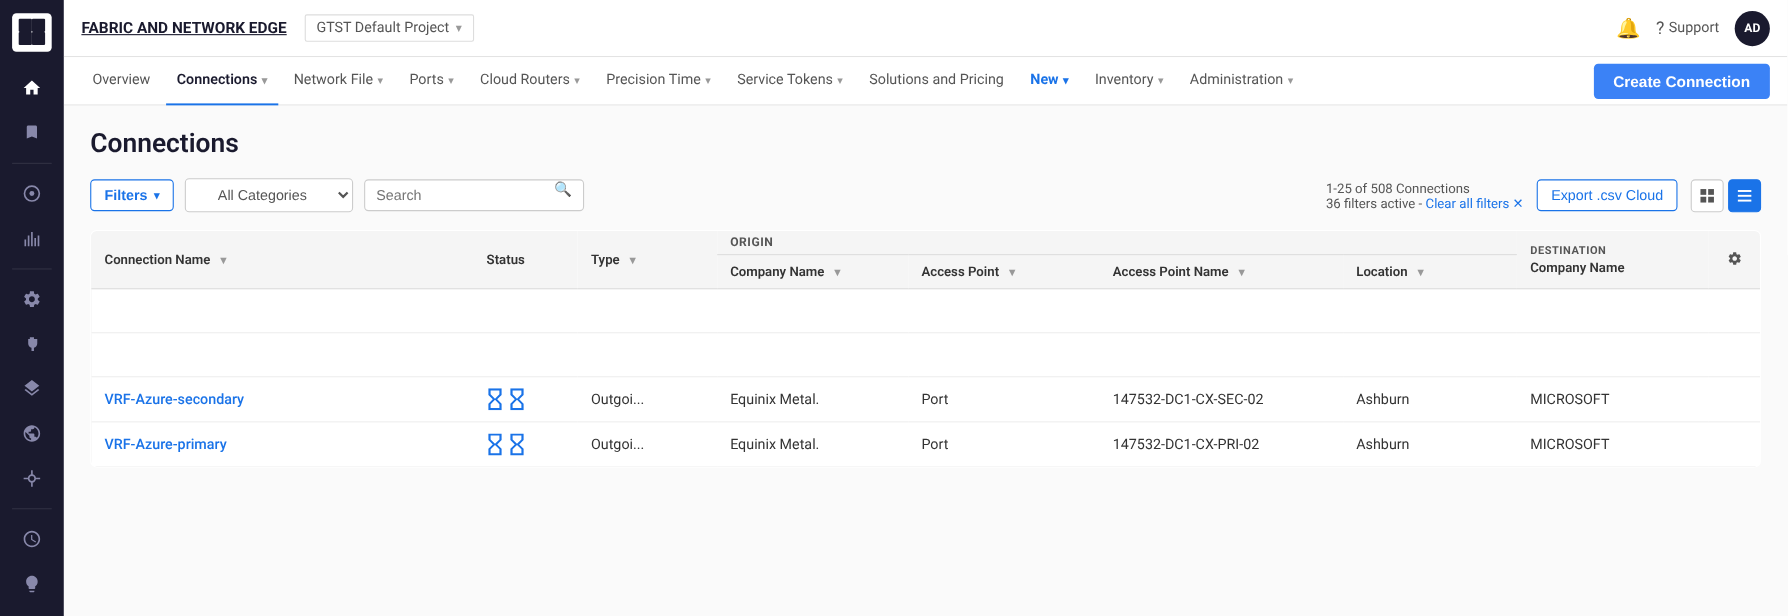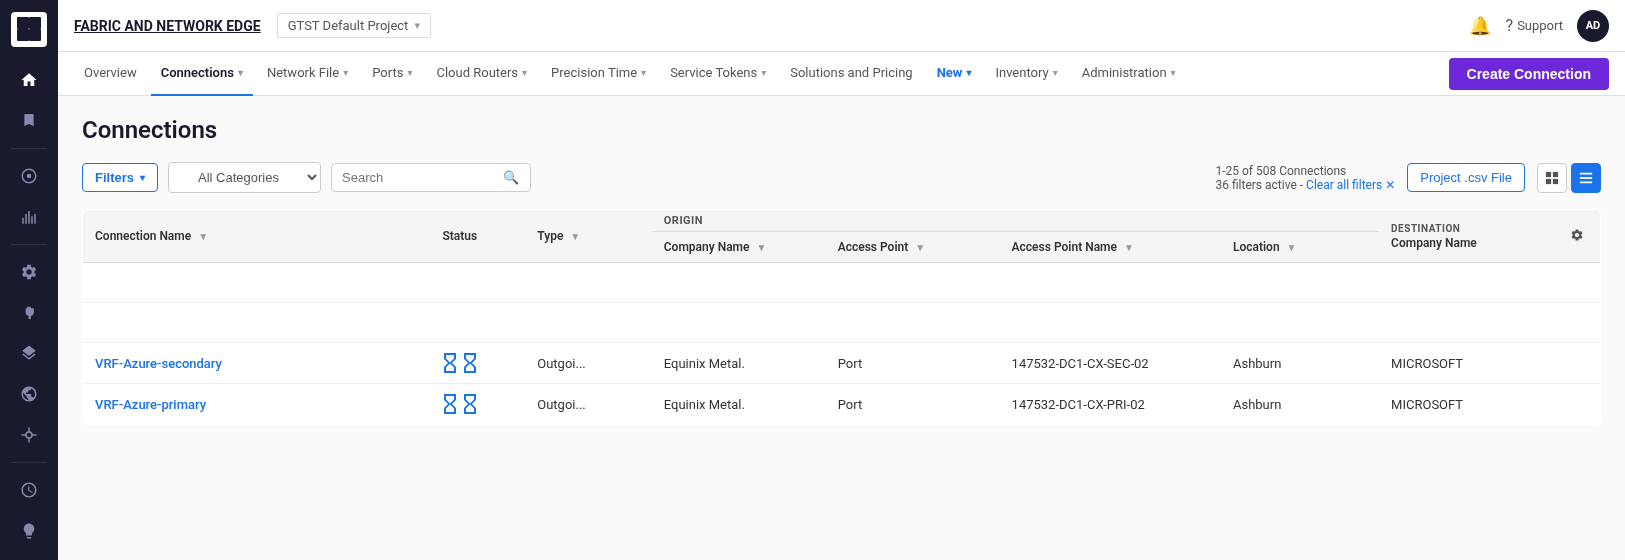--- a/index.html
+++ b/index.html
@@ -125,21 +125,21 @@
       cursor: pointer;
       white-space: nowrap;
       border-bottom: 2px solid transparent;
       gap: 4px;
     }
     .nav-item.active { color: #1a1a2e; border-bottom: 2px solid #1a73e8; font-weight: 600; }
     .nav-item.new-item { color: #1a73e8; font-weight: 700; }
     .nav-chevron { font-size: 10px; color: #999; }
     .create-connection-btn {
       margin-left: auto;
-      background: #6d28d9;
+      background: #3b82f6;
       color: #fff;
       border: none;
       border-radius: 4px;
       padding: 8px 18px;
       font-size: 14px;
       font-weight: 600;
       cursor: pointer;
       white-space: nowrap;
     }
 
@@ -183,21 +183,21 @@
       border-radius: 4px;
       padding: 6px 25px;
       font-size: 13px;
       color: #555;
       background: #fff;
       cursor: pointer;
       appearance: auto;
     }
     .search-box {
       display: flex;
-      align-items: center;
+      align-items: flex-start;
       border: 1px solid #ccc;
       border-radius: 4px;
       padding: 0 10px;
       background: #fff;
       width: 200px;
     }
     .search-box input {
       border: none;
       outline: none;
       font-size: 13px;
@@ -454,21 +454,21 @@
           <div style="font-size:12px; color:#555;">1-25 of 508 Connections</div>
           <div style="font-size:12px; color:#555;">
             <span>36 filters active</span>
             <span> - </span>
             <a class="clear-filters-link">
               <span>Clear all filters</span>
               <span class="clear-filters-x"> ✕</span>
             </a>
           </div>
         </div>
-        <button class="export-btn">Project .csv File</button>
+        <button class="export-btn">Export .csv Cloud</button>
         <div class="view-toggle">
           <div class="view-btn">
             <svg width="14" height="14" viewBox="0 0 16 16" fill="currentColor">
               <rect x="1" y="1" width="6" height="6"></rect>
                 <rect x="9" y="1" width="6" height="6"></rect>
               <rect x="1" y="9" width="6" height="6"></rect>
                 <rect x="9" y="9" width="6" height="6"></rect>
             </svg>
           </div>
           <div class="view-btn active">

